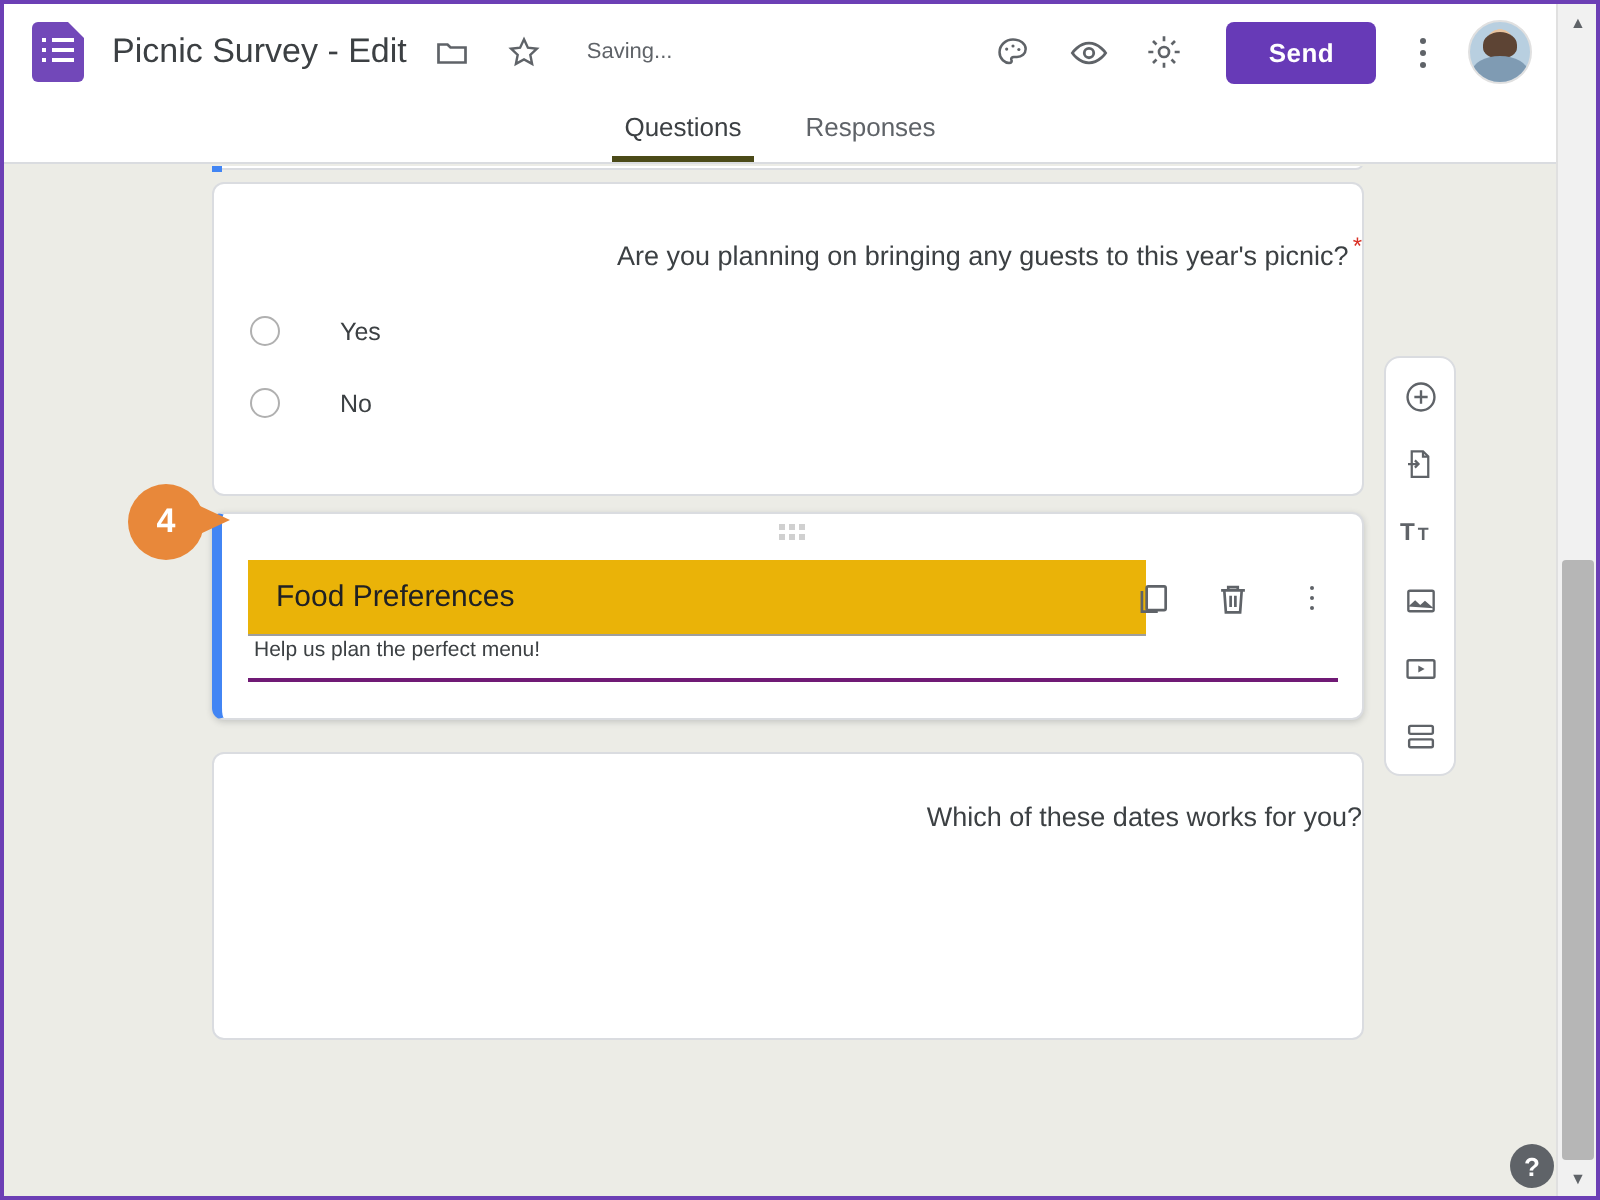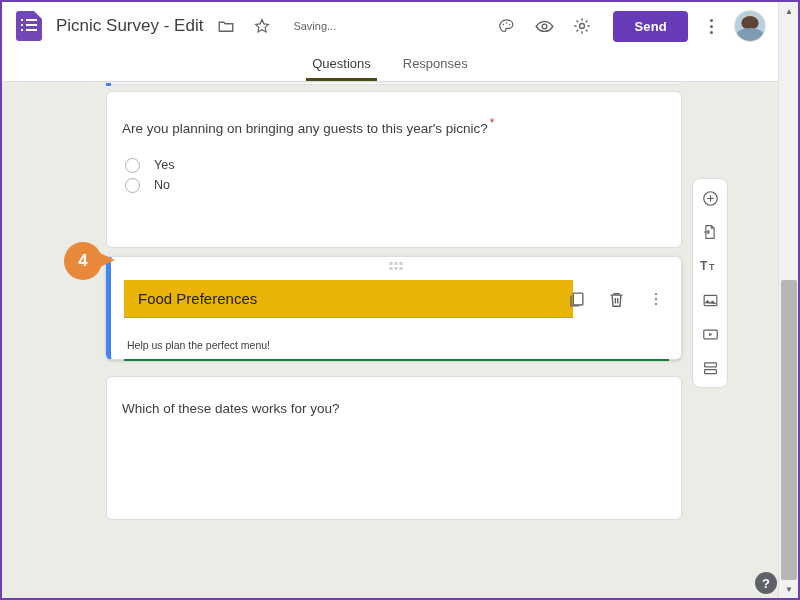--- a/index.html
+++ b/index.html
@@ -157,26 +157,27 @@
   .card.selected {
     top: 173px; height: 104px;
     border-left: 5px solid #4285f4;
     box-shadow: 0 1px 3px rgba(60,64,67,.22);
   }
   .card.q3 { top: 293px; height: 144px; }
 
   .q-title {
     font-size: 13.5px; color: #3c4043;
     padding: 24px 0 0 15px;
+    text-align: right;
   }
   .req-star { color: #d93025; font-size: 12px; vertical-align: super; margin-left: 2px; }
 
   .opt-row {
-    display: flex; align-items: center;
-    padding-left: 18px; margin-top: 9px;
+    display: flex; align-items: flex-end;
+    padding-left: 18px; margin-top: 9px; gap: 16px;
   }
   .radio-mark {
     width: 15px; height: 15px; border-radius: 50%;
     border: 1.5px solid #b0b0b0; flex: 0 0 auto;
   }
   .check-mark {
     width: 14px; height: 14px; border-radius: 2px;
     border: 1.6px solid #9aa0a6; flex: 0 0 auto;
   }
   .opt-label { font-size: 12.5px; color: #3c4043; margin-left: 14px; }
@@ -194,23 +195,23 @@
     position: absolute; top: 23px; left: 13px;
     width: 449px; height: 38px;
     background: #eab308;
     border-bottom: 1px solid #9e9e9e;
     display: flex; align-items: center;
     padding-left: 14px;
   }
   .sec-title-text { font-size: 15px; color: #202124; }
 
   .sec-desc-field {
-    position: absolute; top: 78px; left: 13px;
+    position: absolute; top: 58px; left: 13px;
     width: 545px; height: 26px;
-    border-bottom: 2px solid #15803d;
+    border-bottom: 2px solid #701a75;
     padding-left: 3px;
   }
   .sec-desc-text { font-size: 10.5px; color: #3c4043; line-height: 16px; }
 
   .card-actions {
     position: absolute; top: 31px; right: 14px;
     display: flex; align-items: center; gap: 18px;
     color: #5f6368;
   }
   .act-btn {
@@ -368,21 +369,21 @@
 
     <div class="card q1">
       <div class="q-title">
         <span>Are you planning on bringing any guests to this year's picnic?</span><span class="req-star">*</span>
       </div>
       <div style="margin-top:22px">
         <div class="opt-row">
           <div class="radio-mark"></div>
           <div class="opt-label">Yes</div>
         </div>
-        <div class="opt-row" style="margin-top:5px">
+        <div class="opt-row" style="margin-top:21px">
           <div class="radio-mark"></div>
           <div class="opt-label">No</div>
         </div>
       </div>
     </div>
 
     <div class="card selected">
 
       <div class="drag-handle">
         <i></i>

